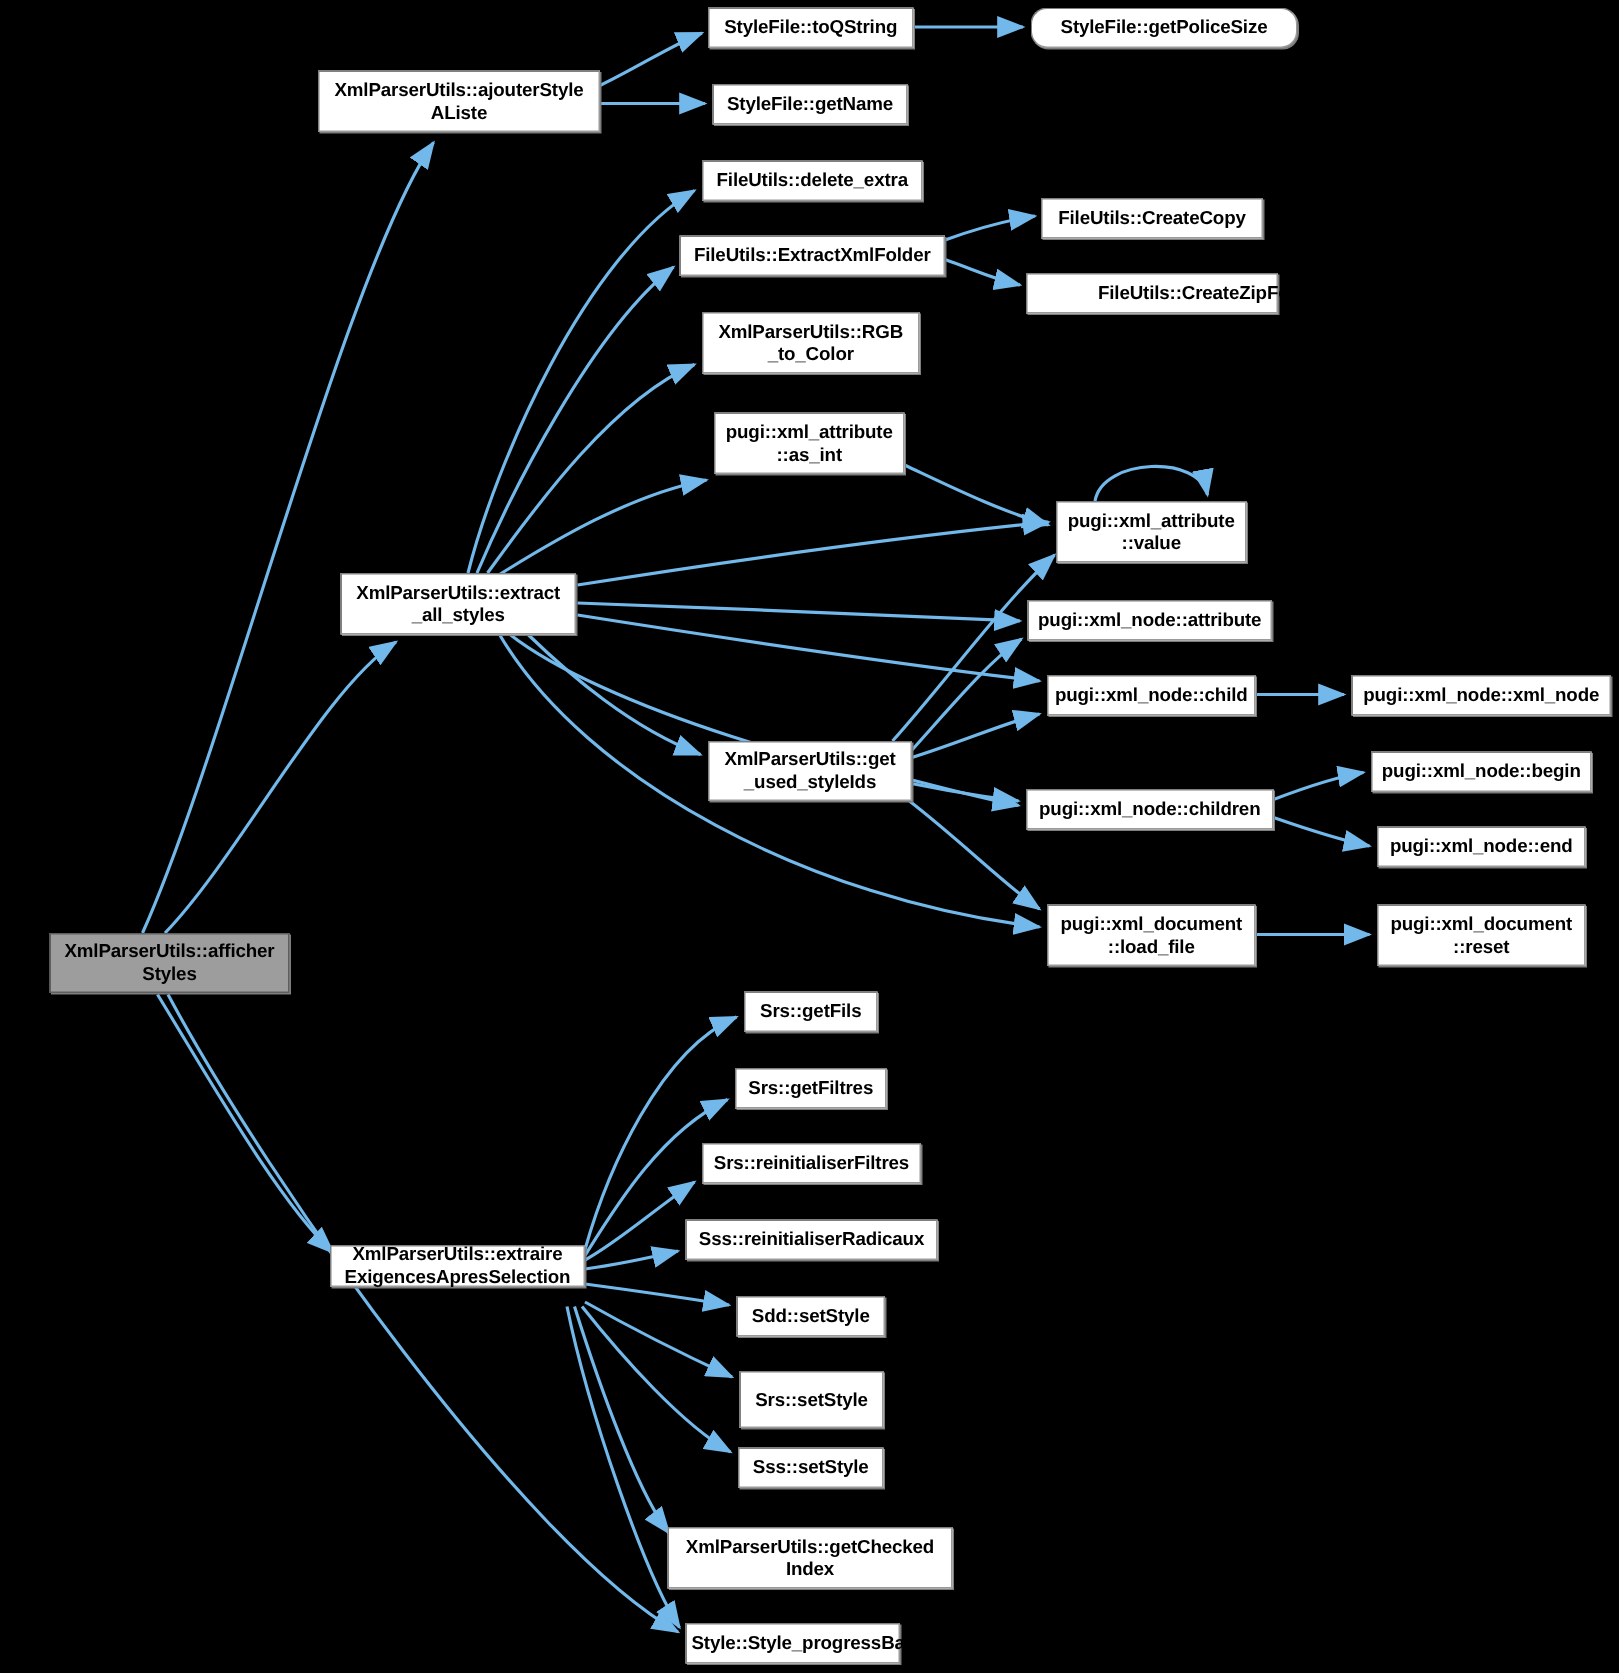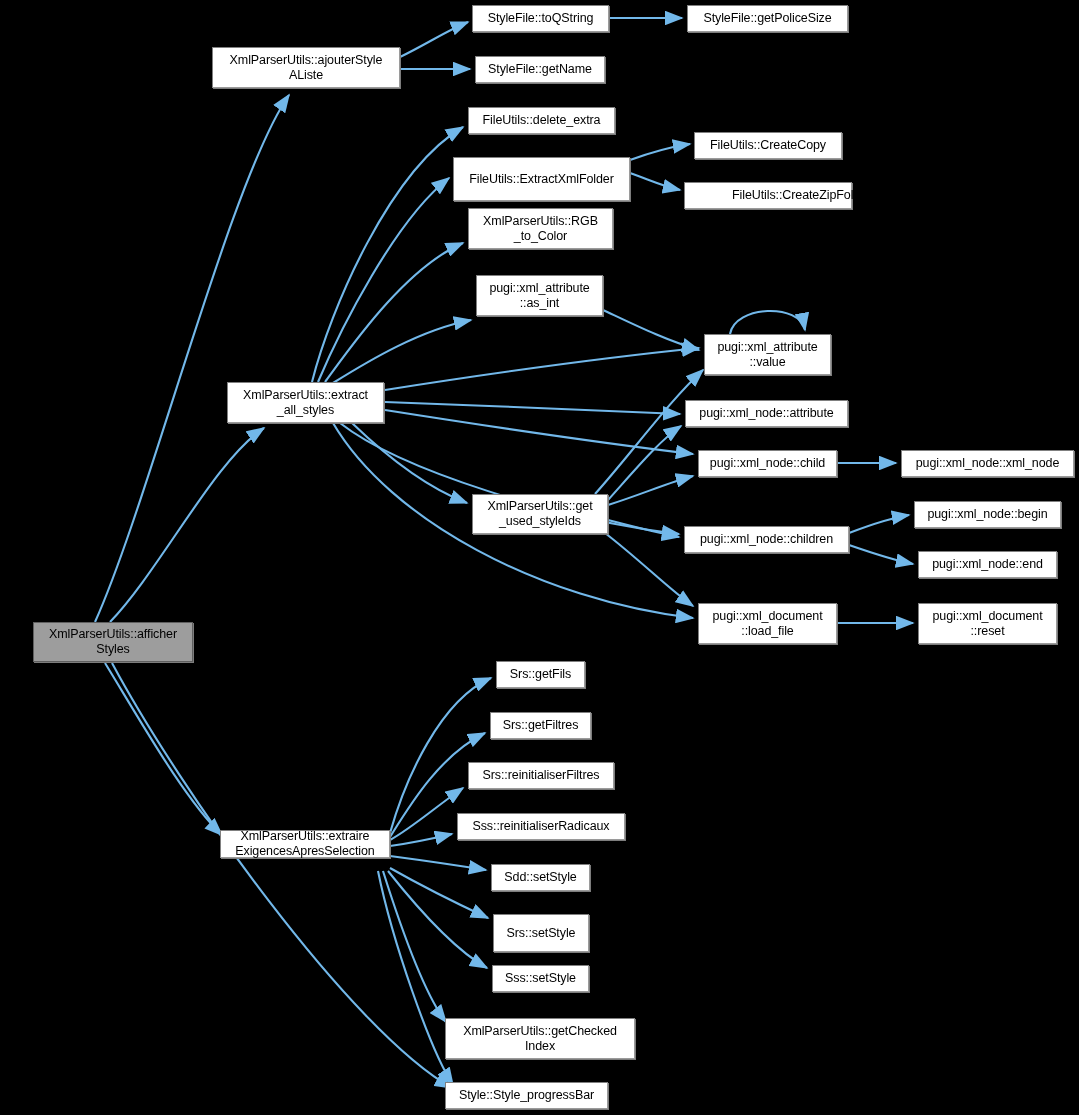--- a/index.html
+++ b/index.html
@@ -4,21 +4,21 @@
 <style>
   html,body{margin:0;padding:0;background:#000;}
   #canvas{position:relative;width:1079px;height:1115px;background:#000;overflow:hidden;
           font-family:"Liberation Sans", sans-serif;}
   #edges{position:absolute;left:0;top:0;width:1079px;height:1115px;}
   .node{position:absolute;box-sizing:border-box;background:#ffffff;
         border:1px solid #808080;border-right-color:#9a9a9a;border-bottom-color:#9a9a9a;
         box-shadow:1px 1px 0 0 #7d7d7d;
         display:flex;align-items:center;justify-content:center;text-align:center;
         color:#000;font-size:12.5px;line-height:15px;letter-spacing:-0.1px;
-        padding:0 3px;}
+        padding:0 3px;font-weight:bold;}
   .node.root{background:#9d9d9d;border-color:#5f5f5f;}
   .node span{display:block;width:100%;}
 </style>
 </head>
 <body>
 
 <div id="canvas">
   <svg id="edges" viewBox="0 0 1079 1115" xmlns="http://www.w3.org/2000/svg">
     <defs>
       <marker id="ah" markerWidth="9" markerHeight="7" refX="8.2" refY="3.5" orient="auto" markerUnits="strokeWidth">
@@ -73,30 +73,30 @@
       </div>
       <div class="node" style="left: 212px; top: 47px; width: 188px; height: 41px;">
         <span>XmlParserUtils::ajouterStyle<br>AListe</span>
       </div>
       <div class="node" style="left: 472px; top: 5px; width: 137px; height: 27px;">
         <span>StyleFile::toQString</span>
       </div>
       <div class="node" style="left: 475px; top: 56px; width: 130px; height: 27px;">
         <span>StyleFile::getName</span>
       </div>
-      <div class="node" style="left: 687px; top: 5px; width: 161px; height: 27px;">
+      <div class="node" style="left: 687px; top: 5px; width: 178px; height: 27px; border-radius: 11px;">
         <span>StyleFile::getPoliceSize</span>
       </div>
       <div class="node" style="left: 227px; top: 382px; width: 157px; height: 41px;">
         <span>XmlParserUtils::extract<br>_all_styles</span>
       </div>
       <div class="node" style="left: 468px; top: 107px; width: 147px; height: 27px; justify-content: flex-end;">
         <span>FileUtils::delete_extra</span>
       </div>
-      <div class="node" style="left: 453px; top: 157px; width: 177px; height: 44px;">
+      <div class="node" style="left: 453px; top: 157px; width: 177px; height: 27px;">
         <span>FileUtils::ExtractXmlFolder</span>
       </div>
       <div class="node" style="left: 694px; top: 132px; width: 148px; height: 27px;">
         <span>FileUtils::CreateCopy</span>
       </div>
       <div class="node" style="left: 684px; top: 182px; width: 168px; height: 27px; padding-left: 47px;">
         <span>FileUtils::CreateZipFolder</span>
       </div>
       <div class="node" style="left: 468px; top: 208px; width: 145px; height: 41px;">
         <span>XmlParserUtils::RGB<br>_to_Color</span>
@@ -154,17 +154,17 @@
       </div>
       <div class="node" style="left: 493px; top: 914px; width: 96px; height: 38px;">
         <span>Srs::setStyle</span>
       </div>
       <div class="node" style="left: 492px; top: 965px; width: 97px; height: 27px;">
         <span>Sss::setStyle</span>
       </div>
       <div class="node" style="left: 445px; top: 1018px; width: 190px; height: 41px;">
         <span>XmlParserUtils::getChecked<br>Index</span>
       </div>
-      <div class="node" style="left: 445px; top: 1082px; width: 163px; height: 27px;">
+      <div class="node" style="left: 457px; top: 1082px; width: 143px; height: 27px;">
         <span>Style::Style_progressBar</span>
       </div>
     </div>
 </div>
 
 </body></html>

